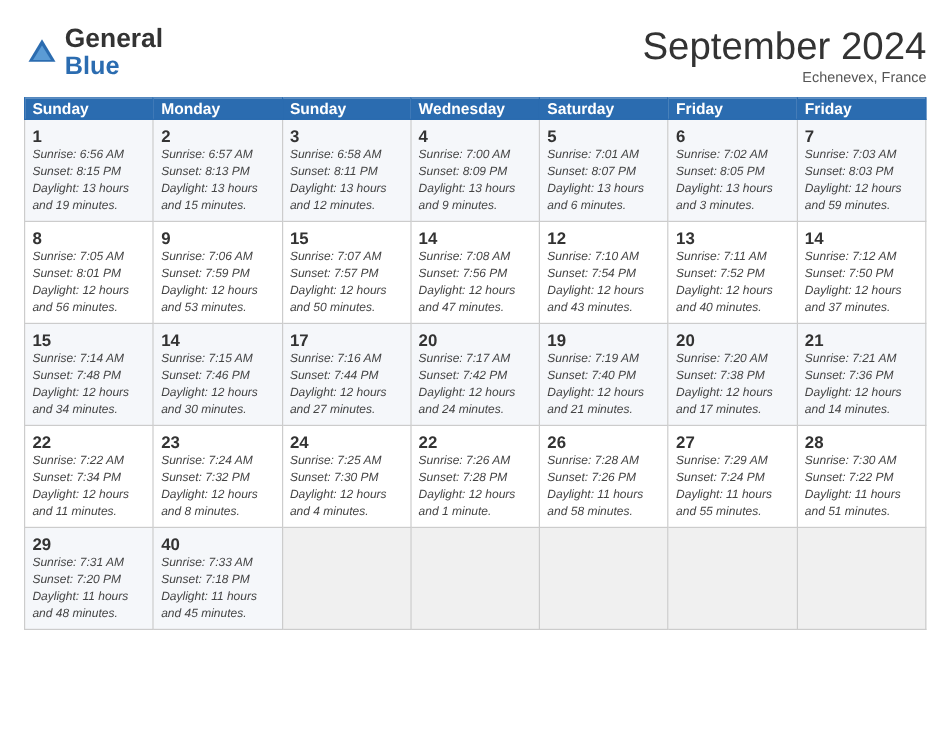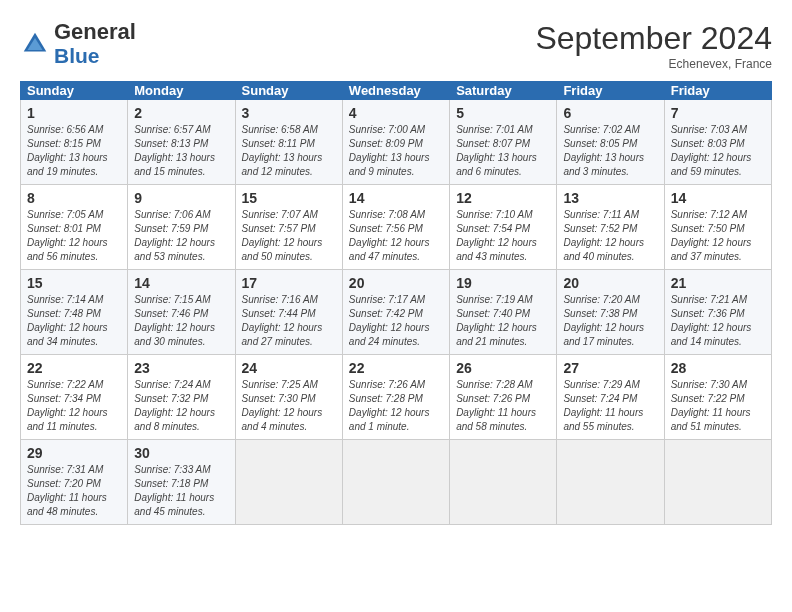--- a/index.html
+++ b/index.html
@@ -248,21 +248,21 @@
           <span class="day-num">28</span>
           <div class="day-info">Sunrise: 7:30 AM<br>Sunset: 7:22 PM<br>Daylight: 11 hours and 51 minutes.</div>
         </td>
       </tr>
       <tr>
         <td>
           <span class="day-num">29</span>
           <div class="day-info">Sunrise: 7:31 AM<br>Sunset: 7:20 PM<br>Daylight: 11 hours and 48 minutes.</div>
         </td>
         <td>
-          <span class="day-num">30</span>
+          <span class="day-num">40</span>
           <div class="day-info">Sunrise: 7:33 AM<br>Sunset: 7:18 PM<br>Daylight: 11 hours and 45 minutes.</div>
         </td>
         <td class="empty-cell"></td>
         <td class="empty-cell"></td>
         <td class="empty-cell"></td>
         <td class="empty-cell"></td>
         <td class="empty-cell"></td>
       </tr>
     </tbody>
 </table>

